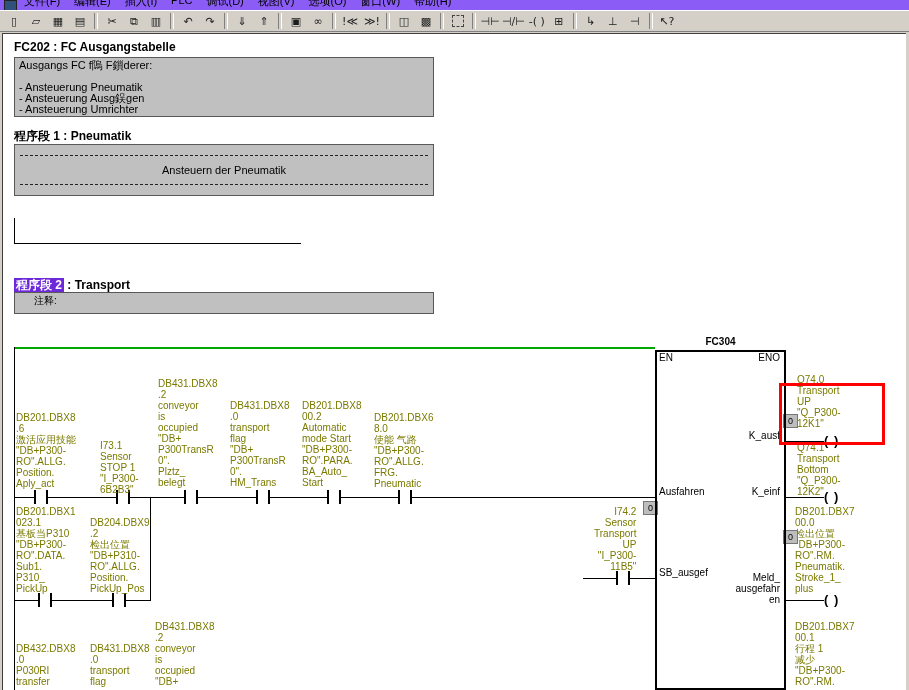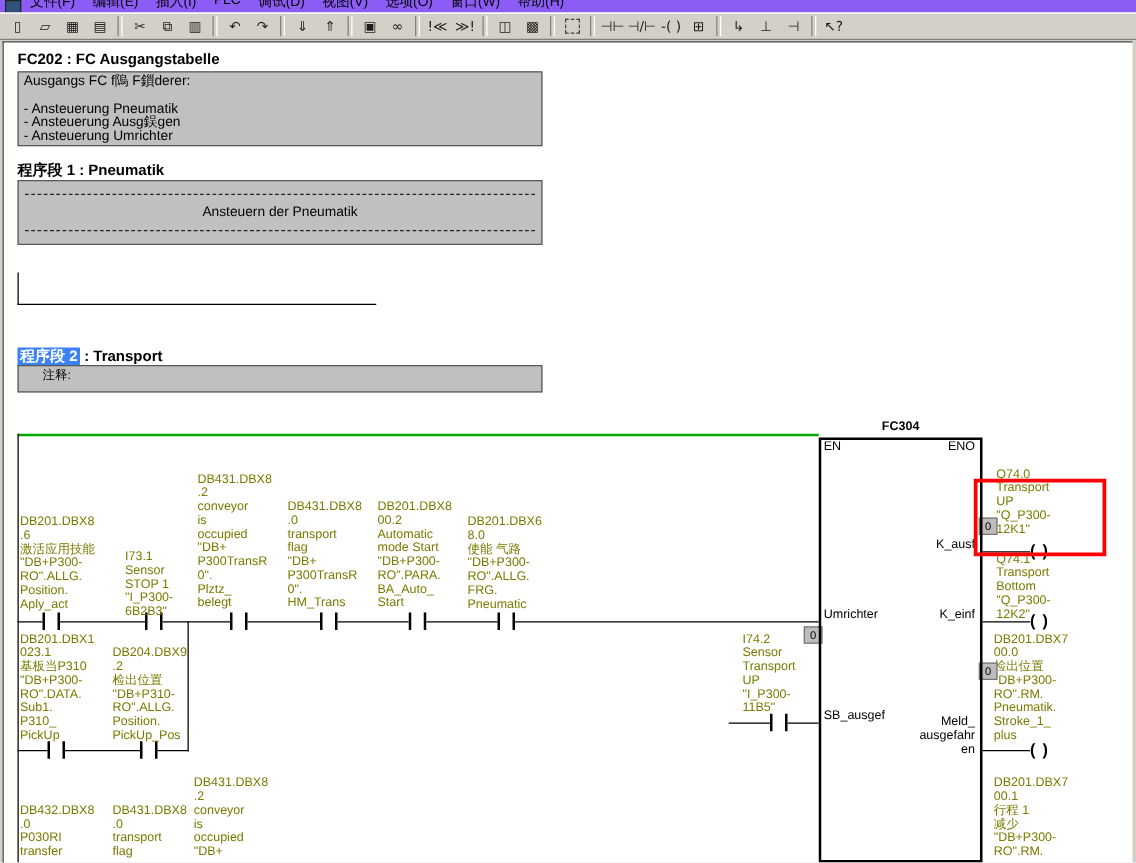--- a/index.html
+++ b/index.html
@@ -24,21 +24,21 @@
   #overlay{position:absolute;left:0;top:0;width:796px;height:690px;}
   .block-title{position:absolute;left:14px;top:40px;font-size:12px;font-weight:bold;}
   .comment-box{position:absolute;background:#c0c0c0;border:1px solid #585858;font-size:11px;
                line-height:11px;padding:2px 4px;box-sizing:border-box;}
   .comment-box div{min-height:11px;}
   #box1{left:14px;top:57px;width:420px;height:60px;}
   .net-title{position:absolute;font-size:12px;font-weight:bold;}
   #net1t{left:14px;top:128px;}
   #net2t{left:14px;top:277px;}
   .net-title span{font-weight:bold;}
-  .sel{background:#3b82f6;color:#ffffff;padding:0 2px;}
+  .sel{background:#6d28d9;color:#ffffff;padding:0 2px;}
   #box2{left:14px;top:144px;width:420px;height:52px;}
   .dashline{position:absolute;left:5px;right:5px;border-top:1px dashed #222;height:0;min-height:0 !important;}
   .dash-top{top:10px;}
   .dash-bottom{bottom:10px;}
   .center-text{position:absolute;left:0;top:20px;width:100%;text-align:center;min-height:11px;}
   #box3{left:14px;top:292px;width:420px;height:22px;font-size:10px;padding-left:19px;}
   
   #ladder{position:absolute;left:0;top:0;width:909px;height:690px;}
   .wire{position:absolute;background:#000;}
   .wire.power{background:var(--power-green,#00a800);}
@@ -238,21 +238,21 @@
         </div>
         <div class="stack" style="left: 90px; top: 517px;">
           <div>DB204.DBX9</div>
           <div>.2</div>
           <div>检出位置</div>
           <div>"DB+P310-</div>
           <div>RO".ALLG.</div>
           <div>Position.</div>
           <div>PickUp_Pos</div>
         </div>
-        <div class="stack" style="left: 594px; top: 506px;">
+        <div class="stack" style="left: 594px; top: 506px; text-align: right;">
           <div>I74.2</div>
           <div>Sensor</div>
           <div>Transport</div>
           <div>UP</div>
           <div>"I_P300-</div>
           <div>11B5"</div>
         </div>
         <div class="stack" style="left: 797px; top: 374px;">
           <div>Q74.0</div>
           <div>Transport</div>
@@ -304,21 +304,21 @@
           <div>is</div>
           <div>occupied</div>
           <div>"DB+</div>
         </div>
         <div class="statusbox" style="left: 643px; top: 501px;">0</div>
         <div class="statusbox" style="left: 783px; top: 414px;">0</div>
         <div class="statusbox" style="left: 783px; top: 530px;">0</div>
         <div class="fcblock" style="left: 655px; top: 350px; width: 131px; height: 340px;"></div>
         <div class="fcblock-title" style="left: 655px; top: 336px; width: 131px;">FC304</div>
         <div class="pin" style="left: 659px; top: 352px;">EN</div>
-        <div class="pin" style="left: 659px; top: 486px;">Umrichter</div>
+        <div class="pin" style="left: 659px; top: 486px;">Ausfahren</div>
         <div class="pin" style="left: 659px; top: 567px;">SB_ausgef</div>
         <div class="pin right" style="left: 655px; top: 352px; width: 125px;">ENO</div>
         <div class="pin right" style="left: 655px; top: 430px; width: 125px;">K_ausf</div>
         <div class="pin right" style="left: 655px; top: 486px; width: 125px;">K_einf</div>
         <div class="pin right" style="left: 655px; top: 572px; width: 125px;">Meld_</div>
         <div class="pin right" style="left: 655px; top: 583px; width: 125px;">ausgefahr</div>
         <div class="pin right" style="left: 655px; top: 594px; width: 125px;">en</div>
         <div class="highlight" style="left: 779px; top: 383px; width: 106px; height: 62px;"></div>
       </div>
   </div>

